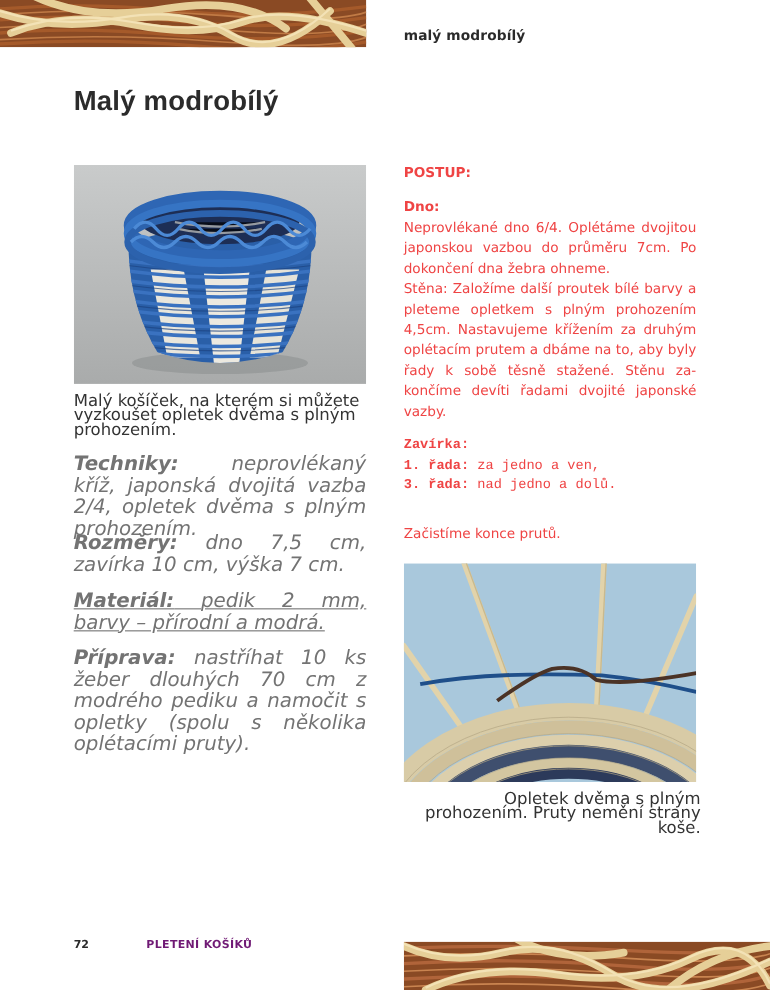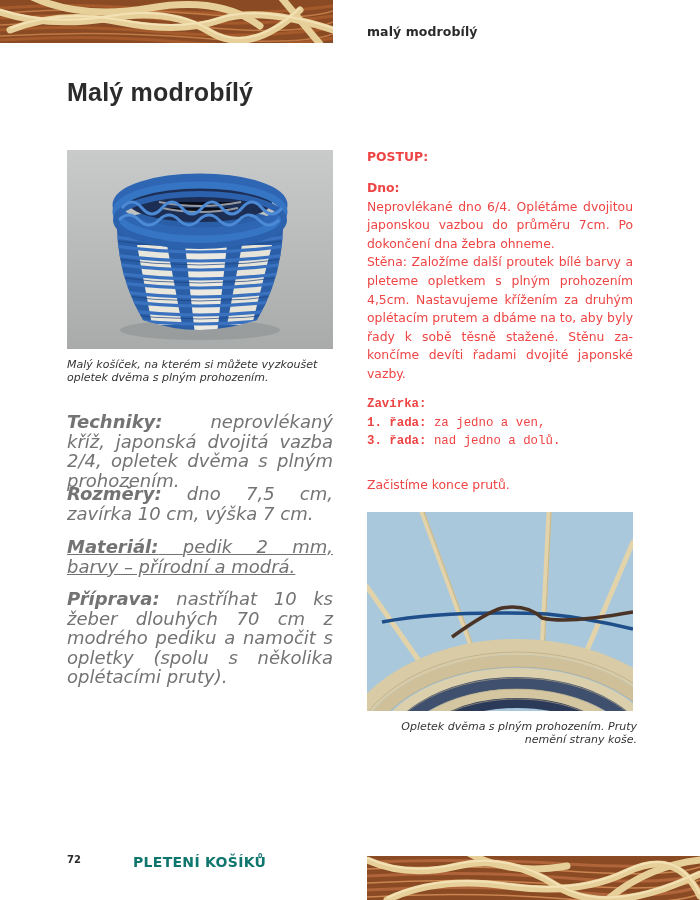--- a/index.html
+++ b/index.html
@@ -12,40 +12,40 @@
 
   #running-head { position: absolute; left: 367px; top: 24px; font-size: 12.5px; font-weight: bold; color: #2a2a2a; letter-spacing: 0.1px; }
 
   #page-title { position: absolute; left: 67px; top: 78px; font-family: "Liberation Sans", sans-serif; font-size: 25px; font-weight: bold; color: #2b2b2b; margin: 0; letter-spacing: 0.2px; }
 
   .photo { position: absolute; overflow: hidden; }
   .photo svg { display: block; width: 100%; height: 100%; }
   #photo-basket { left: 67px; top: 150px; width: 266px; height: 199px; }
   #photo-weave { left: 367px; top: 512px; width: 266px; height: 199px; }
 
-  .caption { position: absolute; font-size: 11px; font-style: italic; line-height: 13px; color: #333; }
+  .caption { position: absolute; font-size: 15px; line-height: 13px; color: #333; }
   #caption-basket { left: 67px; top: 358px; width: 270px; }
   #caption-weave { left: 367px; top: 720px; width: 270px; text-align: right; }
 
   .left-col { position: absolute; left: 67px; width: 266px; font-size: 18px; line-height: 19.5px; font-style: italic; color: #737373; text-align: justify; }
   .left-col .lbl { font-weight: bold; font-style: italic; }
   #spec-techniky { top: 412px; }
   #spec-rozmery { top: 484px; }
   #spec-material { top: 537px; text-decoration: underline; }
   #spec-priprava { top: 589px; }
 
   .right-col { position: absolute; left: 367px; width: 266px; font-size: 12.4px; line-height: 18.6px; color: #ef4444; }
   .right-col .b { font-weight: bold; }
   #postup-heading { top: 148px; font-weight: bold; }
   #dno-block { top: 179px; text-align: justify; }
   #zavirka-block { top: 395px; font-family: Liberation Mono, monospace; }
   #finish-line { top: 476px; }
 
   #footer-page { position: absolute; left: 67px; top: 854px; font-size: 10px; font-weight: bold; color: #2a2a2a; }
-  #footer-book { position: absolute; left: 133px; top: 854px; font-size: 14px; font-weight: bold; color: #0f766e; letter-spacing: 0.3px; }
+  #footer-book { position: absolute; left: 133px; top: 854px; font-size: 10px; font-weight: bold; color: #701a75; letter-spacing: 0.3px; }
 </style>
 </head>
 <body>
 
 <div class="banner" id="banner-top">
   <svg viewBox="0 0 333 43" preserveAspectRatio="none">
     <rect width="333" height="43" fill="#8a4a24"></rect>
     <g stroke="#a85c2c" stroke-width="3" fill="none" opacity="0.9">
       <path d="M0 8 Q80 2 160 10 T333 6"></path>
       <path d="M0 18 Q90 12 170 20 T333 16"></path>

